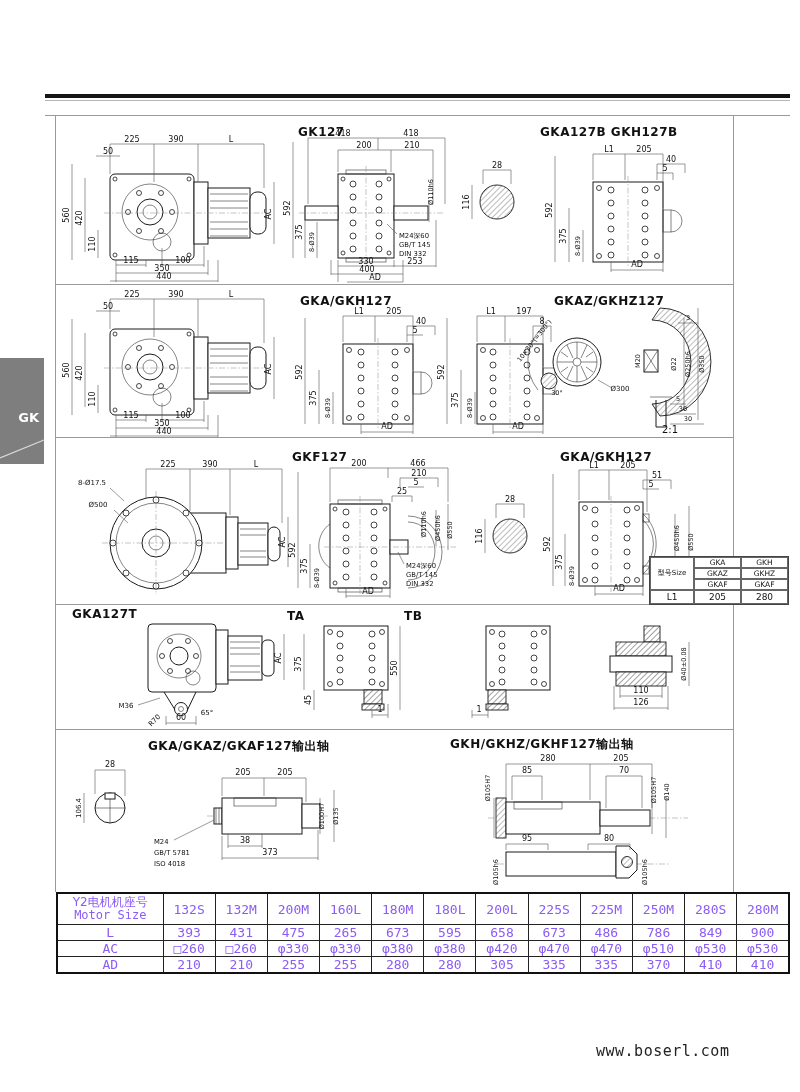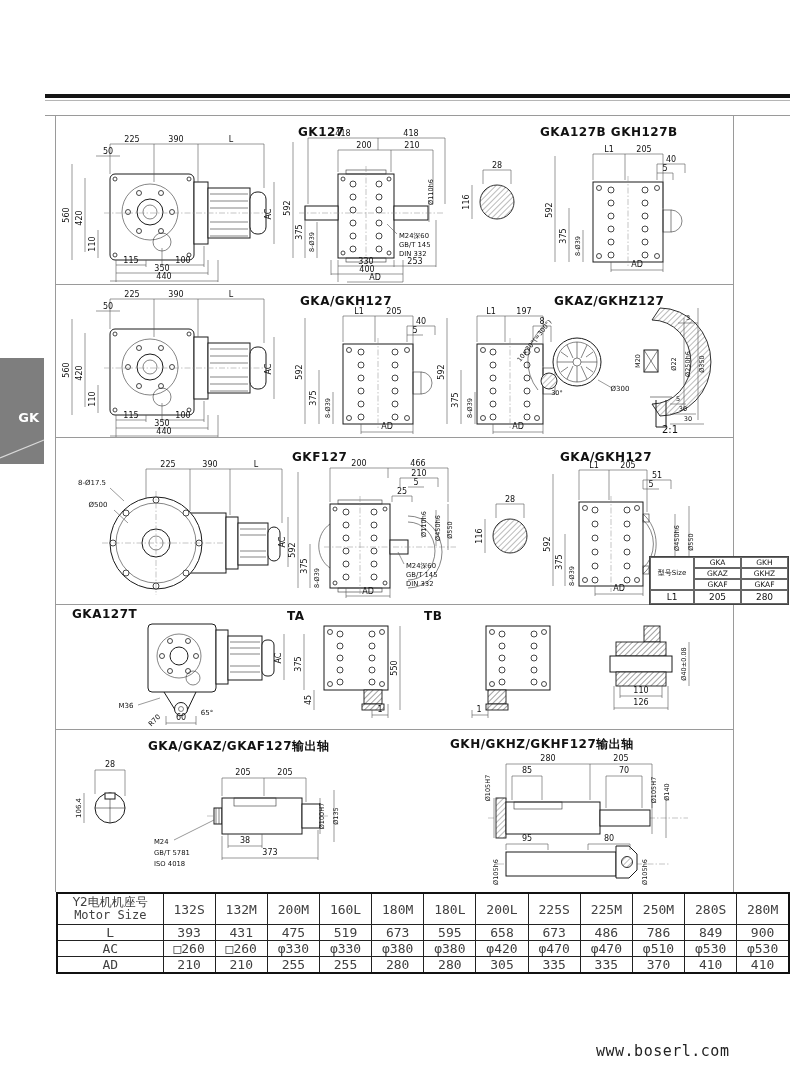--- a/index.html
+++ b/index.html
@@ -25,21 +25,21 @@
   .gk-tab{position:absolute;left:0;top:358px;width:44px;height:106px;background:#7e7e7e;}
   .gk-tab span{position:absolute;right:5px;top:52px;color:#fff;font-size:13px;font-weight:bold;}
   .size-table{position:absolute;left:649px;top:556px;display:grid;grid-template-columns:44px 47px 47px;
        grid-template-rows:11px 11px 11px 14px;border:1px solid #444;background:#fff;font-size:7.5px;}
   .size-table div{border:0.5px solid #666;display:flex;align-items:center;justify-content:center;}
   .st-head{grid-row:1/4;flex-direction:row;font-size:7px;line-height:1.15;}
   .st-l1{font-size:9px;}
   .motor-table{position:absolute;left:56px;top:892px;width:734px;border-collapse:collapse;table-layout:fixed;
        font-family:"DejaVu Sans Mono","DejaVu Sans",monospace;}
   .motor-table td,.motor-table th{border:1px solid #222;text-align:center;vertical-align:middle;
-       padding:0;font-weight:normal;font-size:13px;color:#404040;overflow:hidden;}
+       padding:0;font-weight:normal;font-size:13px;color:#8b5cf6;overflow:hidden;}
   .motor-table{border:2px solid #111;}
   .mt-head td{height:30px;}
   .mt-row td{height:15px;}
   .cn{font-family:"DejaVu Sans",sans-serif;font-size:12px;line-height:1.15;}
   .en{font-size:12px;line-height:1.1;}
   .footer{position:absolute;left:596px;top:1042px;font-family:"DejaVu Sans Mono",monospace;
        font-size:15px;letter-spacing:0.5px;color:#222;}
 </style>
 </head>
 <body>
@@ -62,21 +62,21 @@
 </div>
 
 <div class="title" style="left:298px;top:125px">GK127</div>
 <div class="title" style="left:540px;top:125px">GKA127B GKH127B</div>
 <div class="title" style="left:300px;top:294px">GKA/GKH127</div>
 <div class="title" style="left:554px;top:294px">GKAZ/GKHZ127</div>
 <div class="title" style="left:292px;top:450px">GKF127</div>
 <div class="title" style="left:560px;top:450px">GKA/GKH127</div>
 <div class="title" style="left:72px;top:607px">GKA127T</div>
 <div class="title" style="left:287px;top:609px">TA</div>
-<div class="title" style="left:424px;top:609px">TB</div>
+<div class="title" style="left:404px;top:609px">TB</div>
 <div class="title" style="left:148px;top:738px">GKA/GKAZ/GKAF127输出轴</div>
 <div class="title" style="left:450px;top:736px">GKH/GKHZ/GKHF127输出轴</div>
 
 <svg class="abs" style="left:58px;top:130px" width="220" height="152" viewBox="0 0 220 152">
   <g>
     <rect class="ol" x="52" y="44" width="84" height="86" rx="5"></rect>
     <circle class="thin" cx="92" cy="82" r="28"></circle>
       <circle class="ol" cx="92" cy="82" r="13"></circle>
       <circle class="thin" cx="92" cy="82" r="7"></circle>
     <circle class="bolt" cx="114" cy="82" r="2.5"></circle>
@@ -744,21 +744,21 @@
     <td>225M</td>
     <td>250M</td>
     <td>280S</td>
     <td>280M</td>
   </tr>
   <tr class="mt-row">
     <td>L</td>
     <td>393</td>
     <td>431</td>
     <td>475</td>
-    <td>519</td>
+    <td>265</td>
     <td>673</td>
     <td>595</td>
     <td>658</td>
     <td>673</td>
     <td>486</td>
     <td>786</td>
     <td>849</td>
     <td>900</td>
   </tr>
   <tr class="mt-row">

